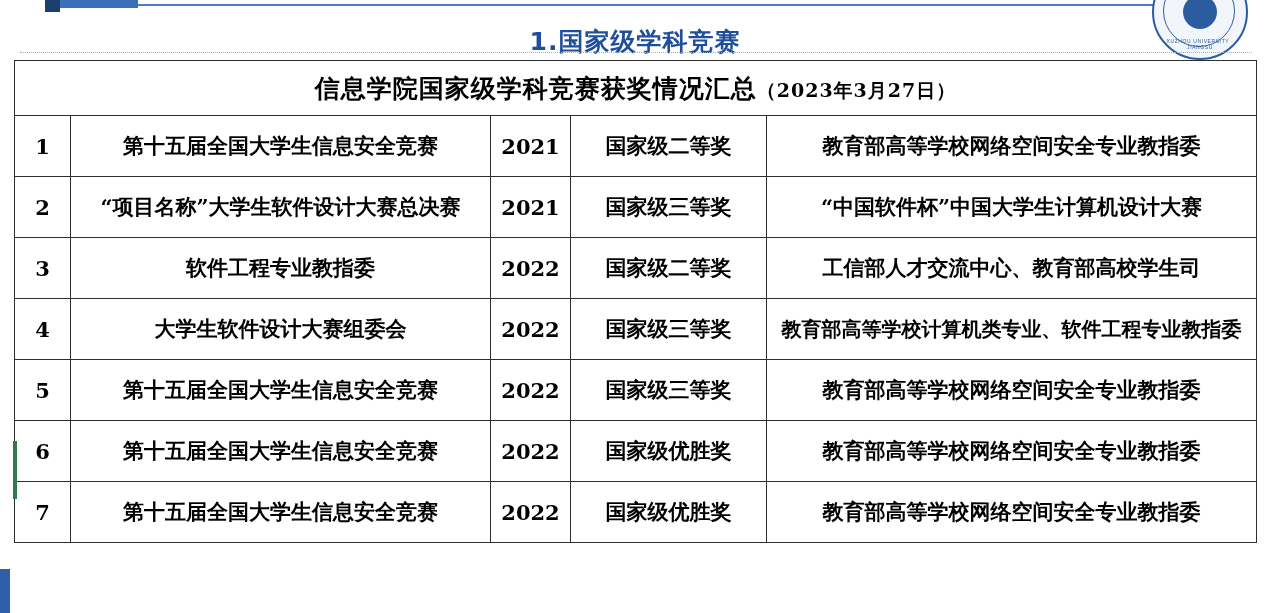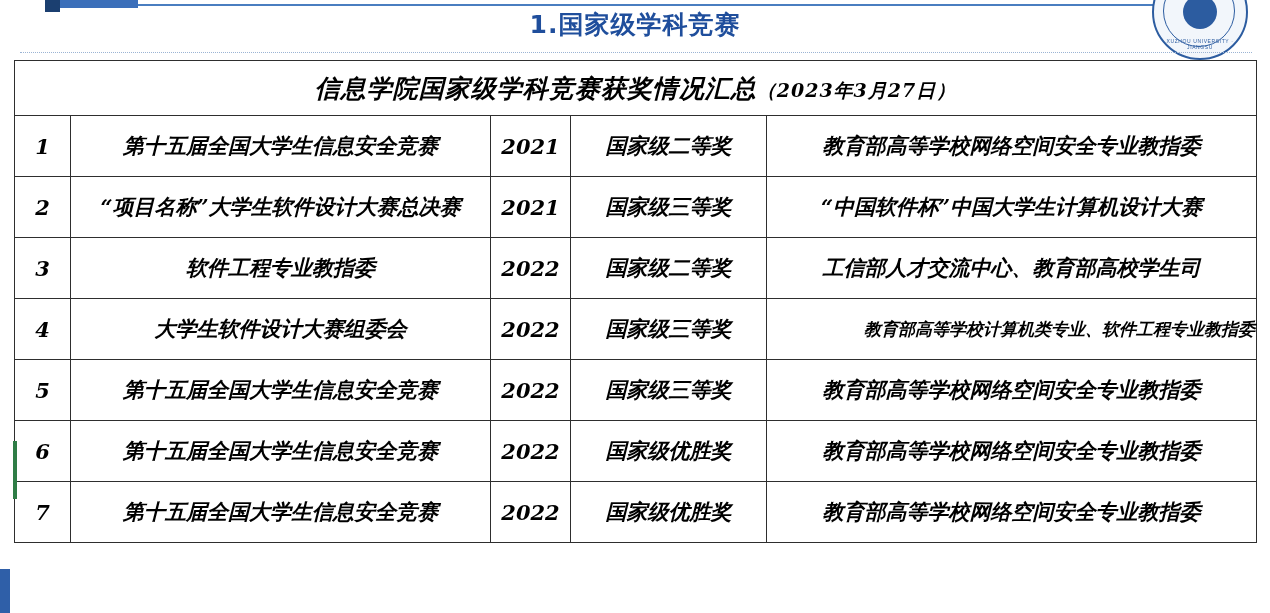--- a/index.html
+++ b/index.html
@@ -72,21 +72,21 @@
     text-align: center;
     font-size: 5px;
     letter-spacing: 0.6px;
     color: #2c5ca0;
     font-family: "Liberation Sans", sans-serif;
   }
 
   
   .heading {
     position: absolute;
-    left: 0; top: 8px;
+    left: 0; top: 25px;
     width: 1270px;
     text-align: center;
     font-size: 25px;
     font-weight: bold;
     color: #1f4e9c;
     font-family: "DejaVu Sans", "Liberation Sans", sans-serif;
     letter-spacing: 1px;
   }
 
   
@@ -101,21 +101,20 @@
   
   .table-wrap {
     position: absolute;
     left: 14px; top: 60px;
     width: 1242px;
   }
   table.tbl {
     border-collapse: collapse;
     width: 1242px;
     table-layout: fixed;
-    font-style: italic;
   }
   table.tbl td {
     border: 1px solid #2e2e2e;
     text-align: center;
     vertical-align: middle;
     color: #000000;
     font-family: "DejaVu Serif", "Liberation Serif", serif;
   }
   .title-cell {
     height: 52px;
@@ -131,22 +130,21 @@
     height: 54px;
     font-size: 23px;
     font-weight: bold;
   }
   .row td {
     height: 58px;
     font-size: 21px;
     font-weight: bold;
   }
   .row td.small {
-    font-size: 17px;
-    text-align: right;
+    font-size: 20px;
   }
   .c-no    { width: 56px; }
   .c-name  { width: 420px; }
   .c-time  { width: 80px; }
   .c-level { width: 196px; }
   .c-dept  { width: 490px; }
 
   
   .sel-marker {
     position: absolute;

